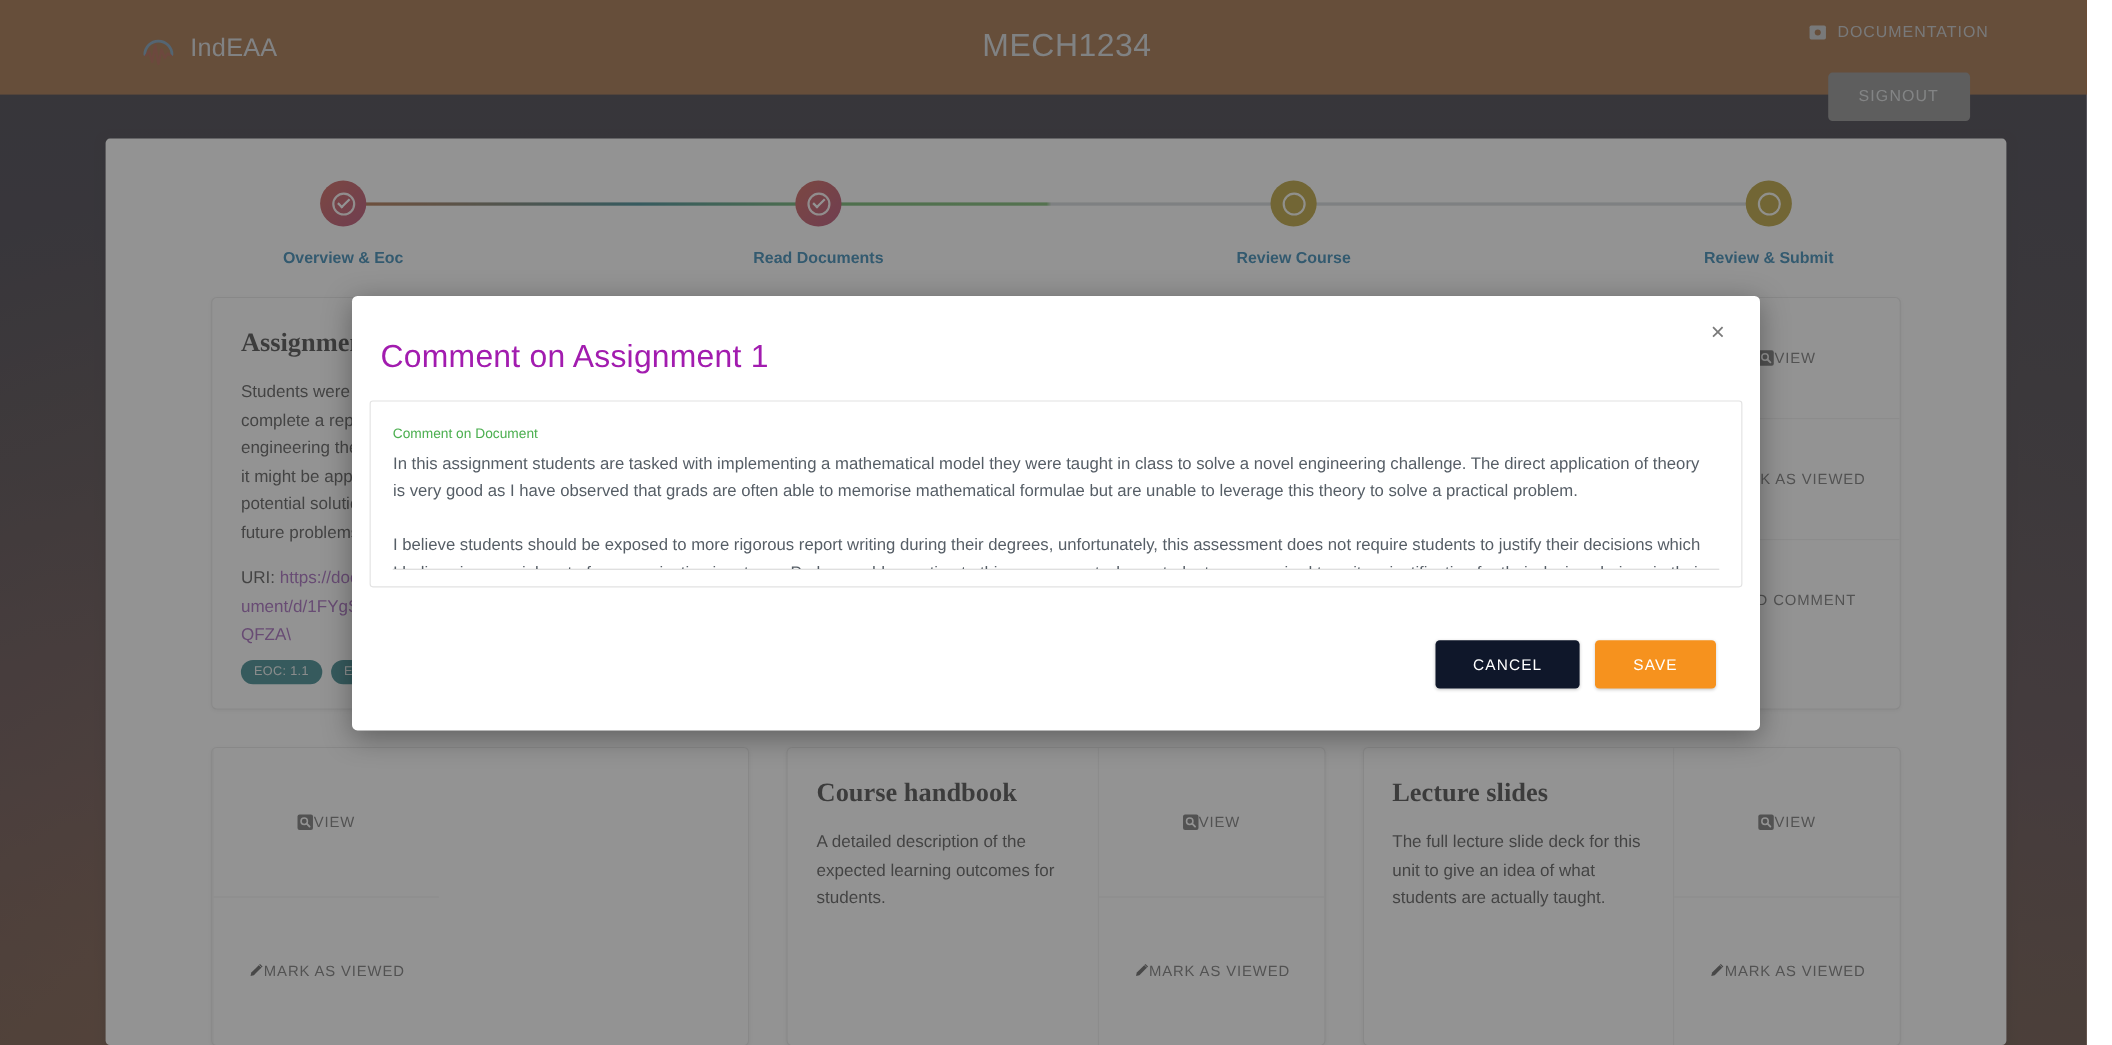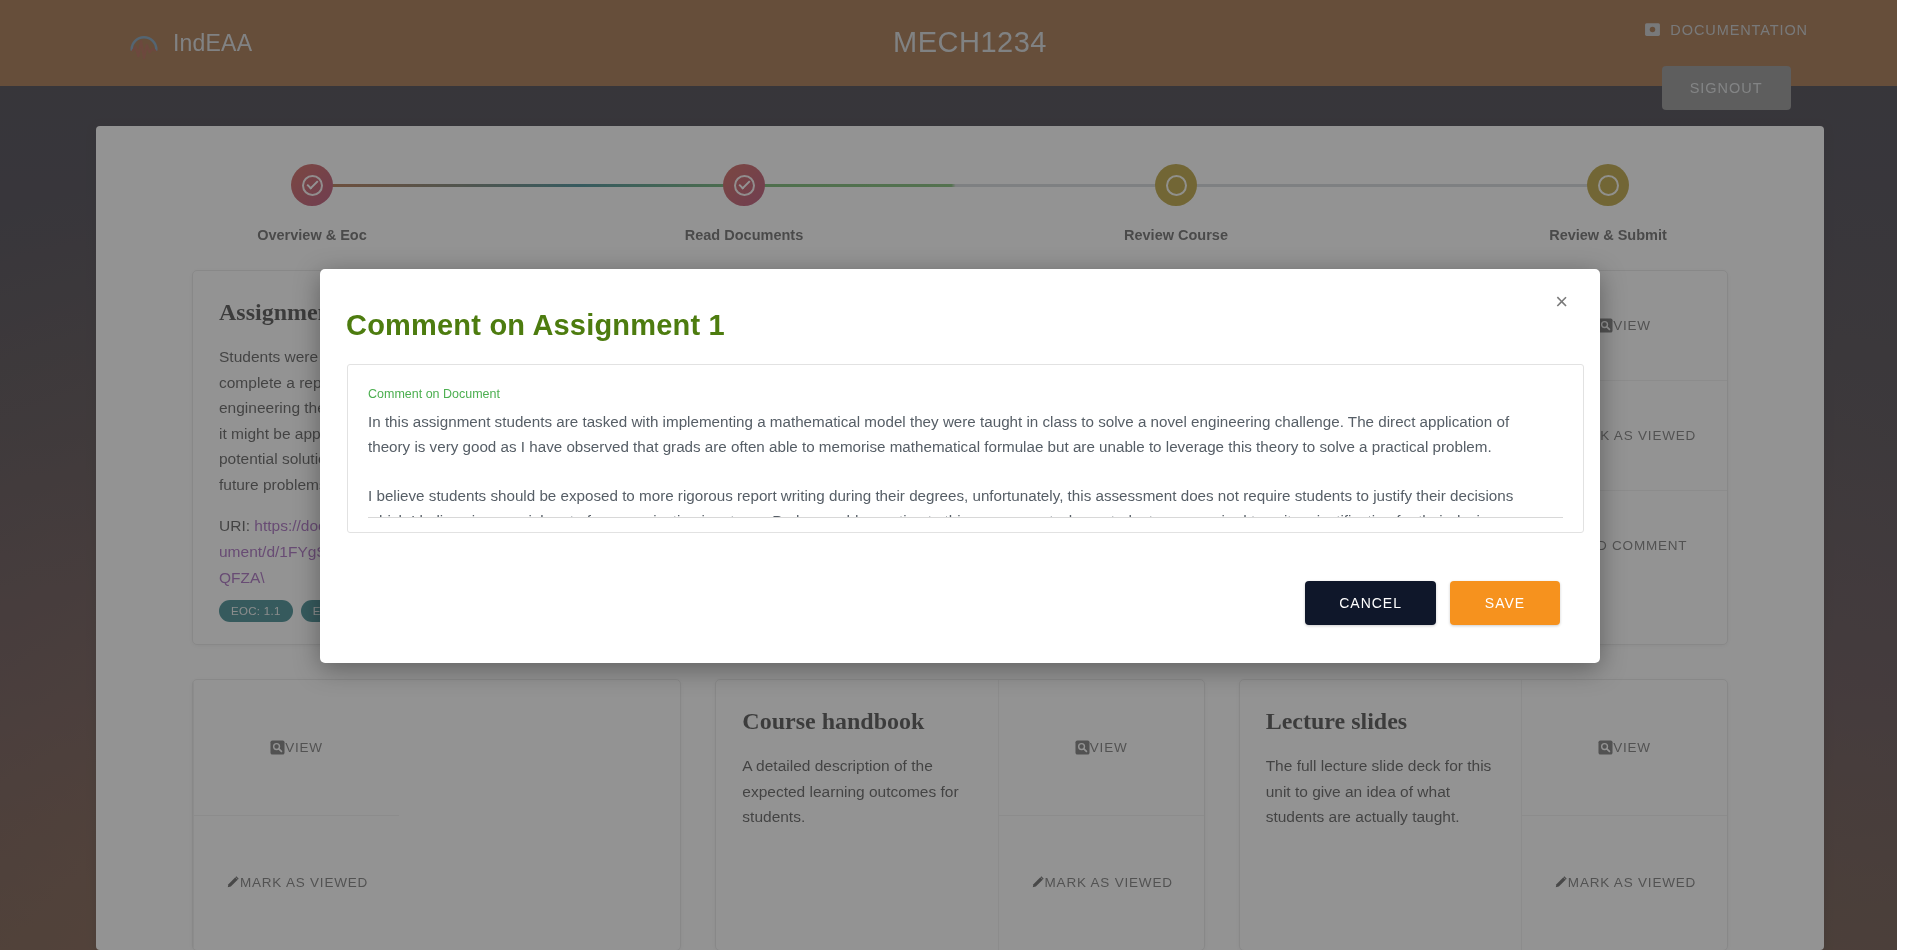--- a/index.html
+++ b/index.html
@@ -115,21 +115,21 @@
     width: 21px; height: 21px; border-radius: 50%;
     border: 2px solid rgba(255,255,255,.92);
     display: flex; align-items: center; justify-content: center;
   }
   .step-check {
     width: 11px; height: 6px;
     border-left: 2px solid #fff; border-bottom: 2px solid #fff;
     transform: rotate(-45deg) translate(1px,-1px);
   }
   .step-label {
-    margin-top: 21px; font-size: 14.5px; color: #404040;
+    margin-top: 21px; font-size: 14.5px; color: #0369a1;
     font-weight: 700;
     font-family: "Liberation Sans", sans-serif;
   }
   .step-line {
     position: absolute; top: 20px; height: 3px; z-index: 1;
   }
   .line-a { background: linear-gradient(90deg,#a84b16 0%, #0d6a76 62%, #4aa047 100%); }
   .line-b { background: linear-gradient(90deg,#4aa047 0%, #5aa84e 48%, #c9cdd1 49%, #c9cdd1 100%); }
   .line-c { background: #c9cdd1; }
 
@@ -202,31 +202,31 @@
     border-radius: 5px;
     box-shadow: 0 6px 26px rgba(0,0,0,.35);
     z-index: 21;
     display: flex; flex-direction: column;
   }
   #modal-header {
     position: relative;
     padding: 40px 34px 22px 26px;
   }
   #modal-title {
-    font-size: 29px; color: #4d7c0f; font-weight: 700;
+    font-size: 29px; color: #a21caf; font-weight: 400;
     letter-spacing: .2px;
   }
   #modal-close {
     position: absolute; right: 24px; top: 16px;
     background: none; border: none; cursor: pointer;
     font-size: 22px; color: #7a7a7a; line-height: 1;
     padding: 6px 8px;
     font-family: "Liberation Sans", sans-serif;
   }
-  #modal-body { padding: 0 8px 0 8px; margin-left: 11px; }
+  #modal-body { padding: 0 8px 0 8px; }
   #comment-field-wrap {
     border: 1px solid #e2e2e2;
     border-radius: 3px;
     margin: 0 8px;
     padding: 22px 20px 10px 20px;
     background: #fff;
   }
   #comment-label {
     color: #4caf50; font-size: 12.5px; margin-bottom: 9px;
   }

